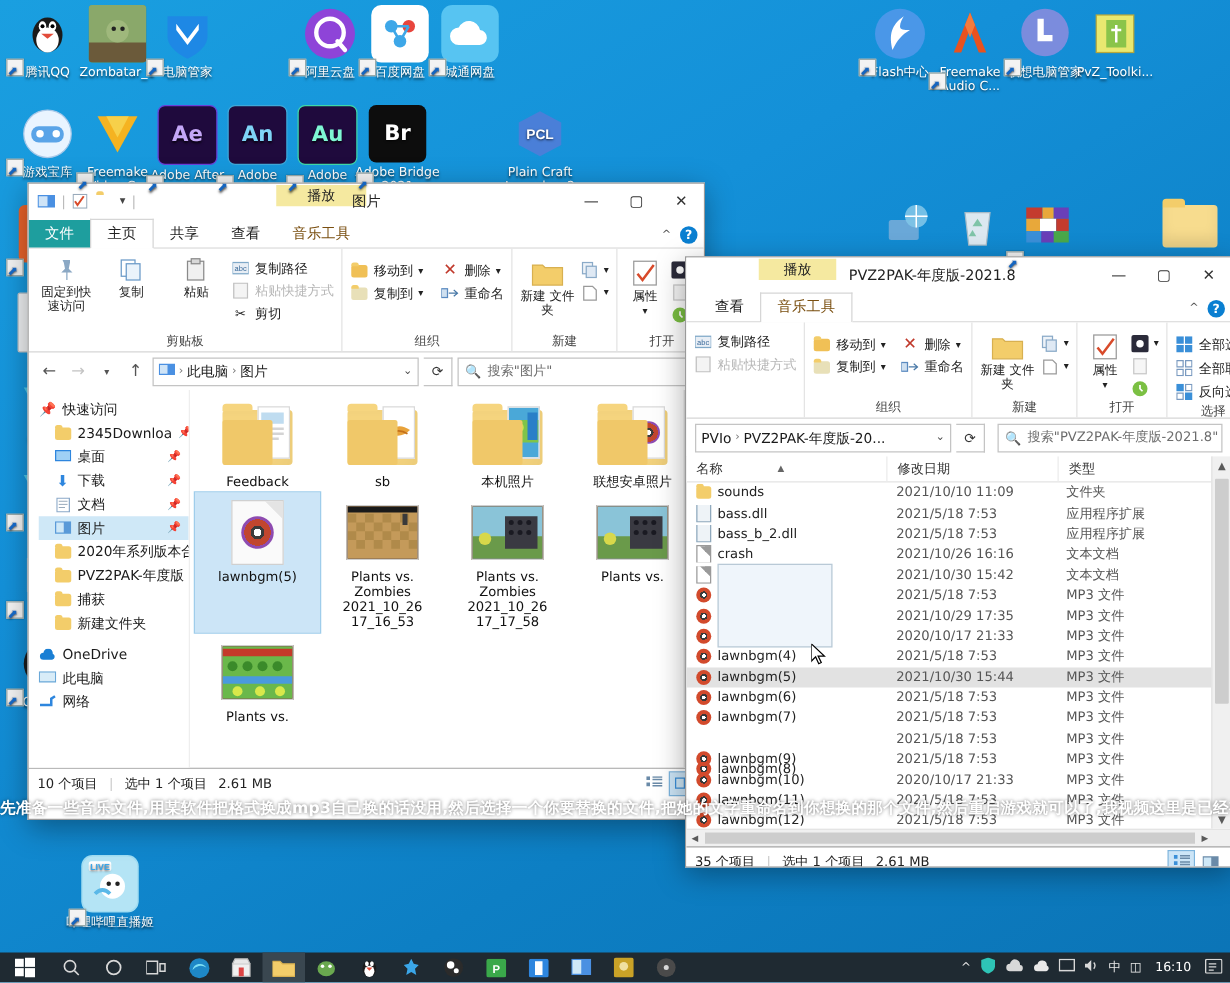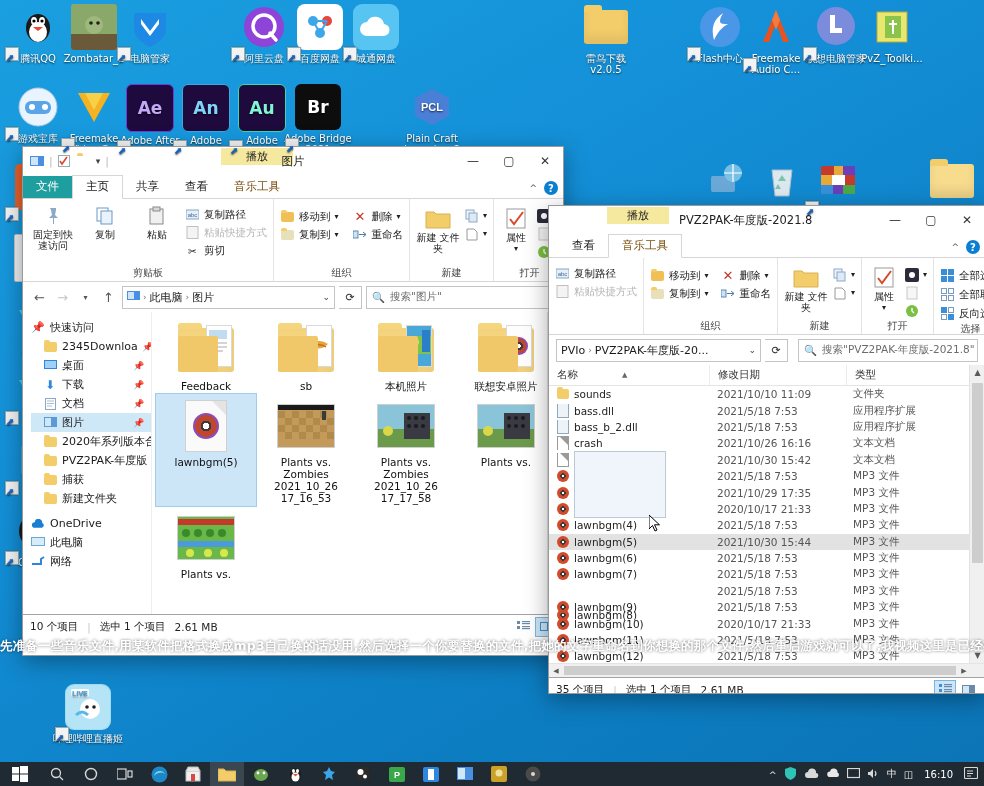--- a/index.html
+++ b/index.html
@@ -208,26 +208,20 @@
 
   <div class="dicon shortcut" style="left:340px;top:4px;">
     <div class="gfx" style="background:#57c4f2;border-radius:9px;">
       <svg width="36" height="26" viewBox="0 0 36 26">
           <path d="M9 22 a7 7 0 0 1 0-14 a9 9 0 0 1 17 2 a6 6 0 0 1 -1 12z" fill="#fff"></path>
         </svg>
     </div>
     <span class="lbl">城通网盘</span>
   </div>
 
-  <div class="dicon" style="left:570px;top:4px;">
-    <div class="gfx">
-        <div class="folder"></div>
-      </div>
-    <span class="lbl">雷鸟下载 v2.0.5</span>
-  </div>
 
   <div class="dicon shortcut" style="left:684px;top:4px;">
     <div class="gfx">
       <svg width="42" height="42" viewBox="0 0 42 42">
           <circle cx="21" cy="21" r="20" fill="#4a97e8"></circle>
           <path d="M24 7 C14 14 12 22 15 34 C19 26 22 22 29 18 C24 18 21 18 21 15 C21 12 23 9 24 7z" fill="#fff"></path>
         </svg>
     </div>
     <span class="lbl">Flash中心</span>
   </div>

